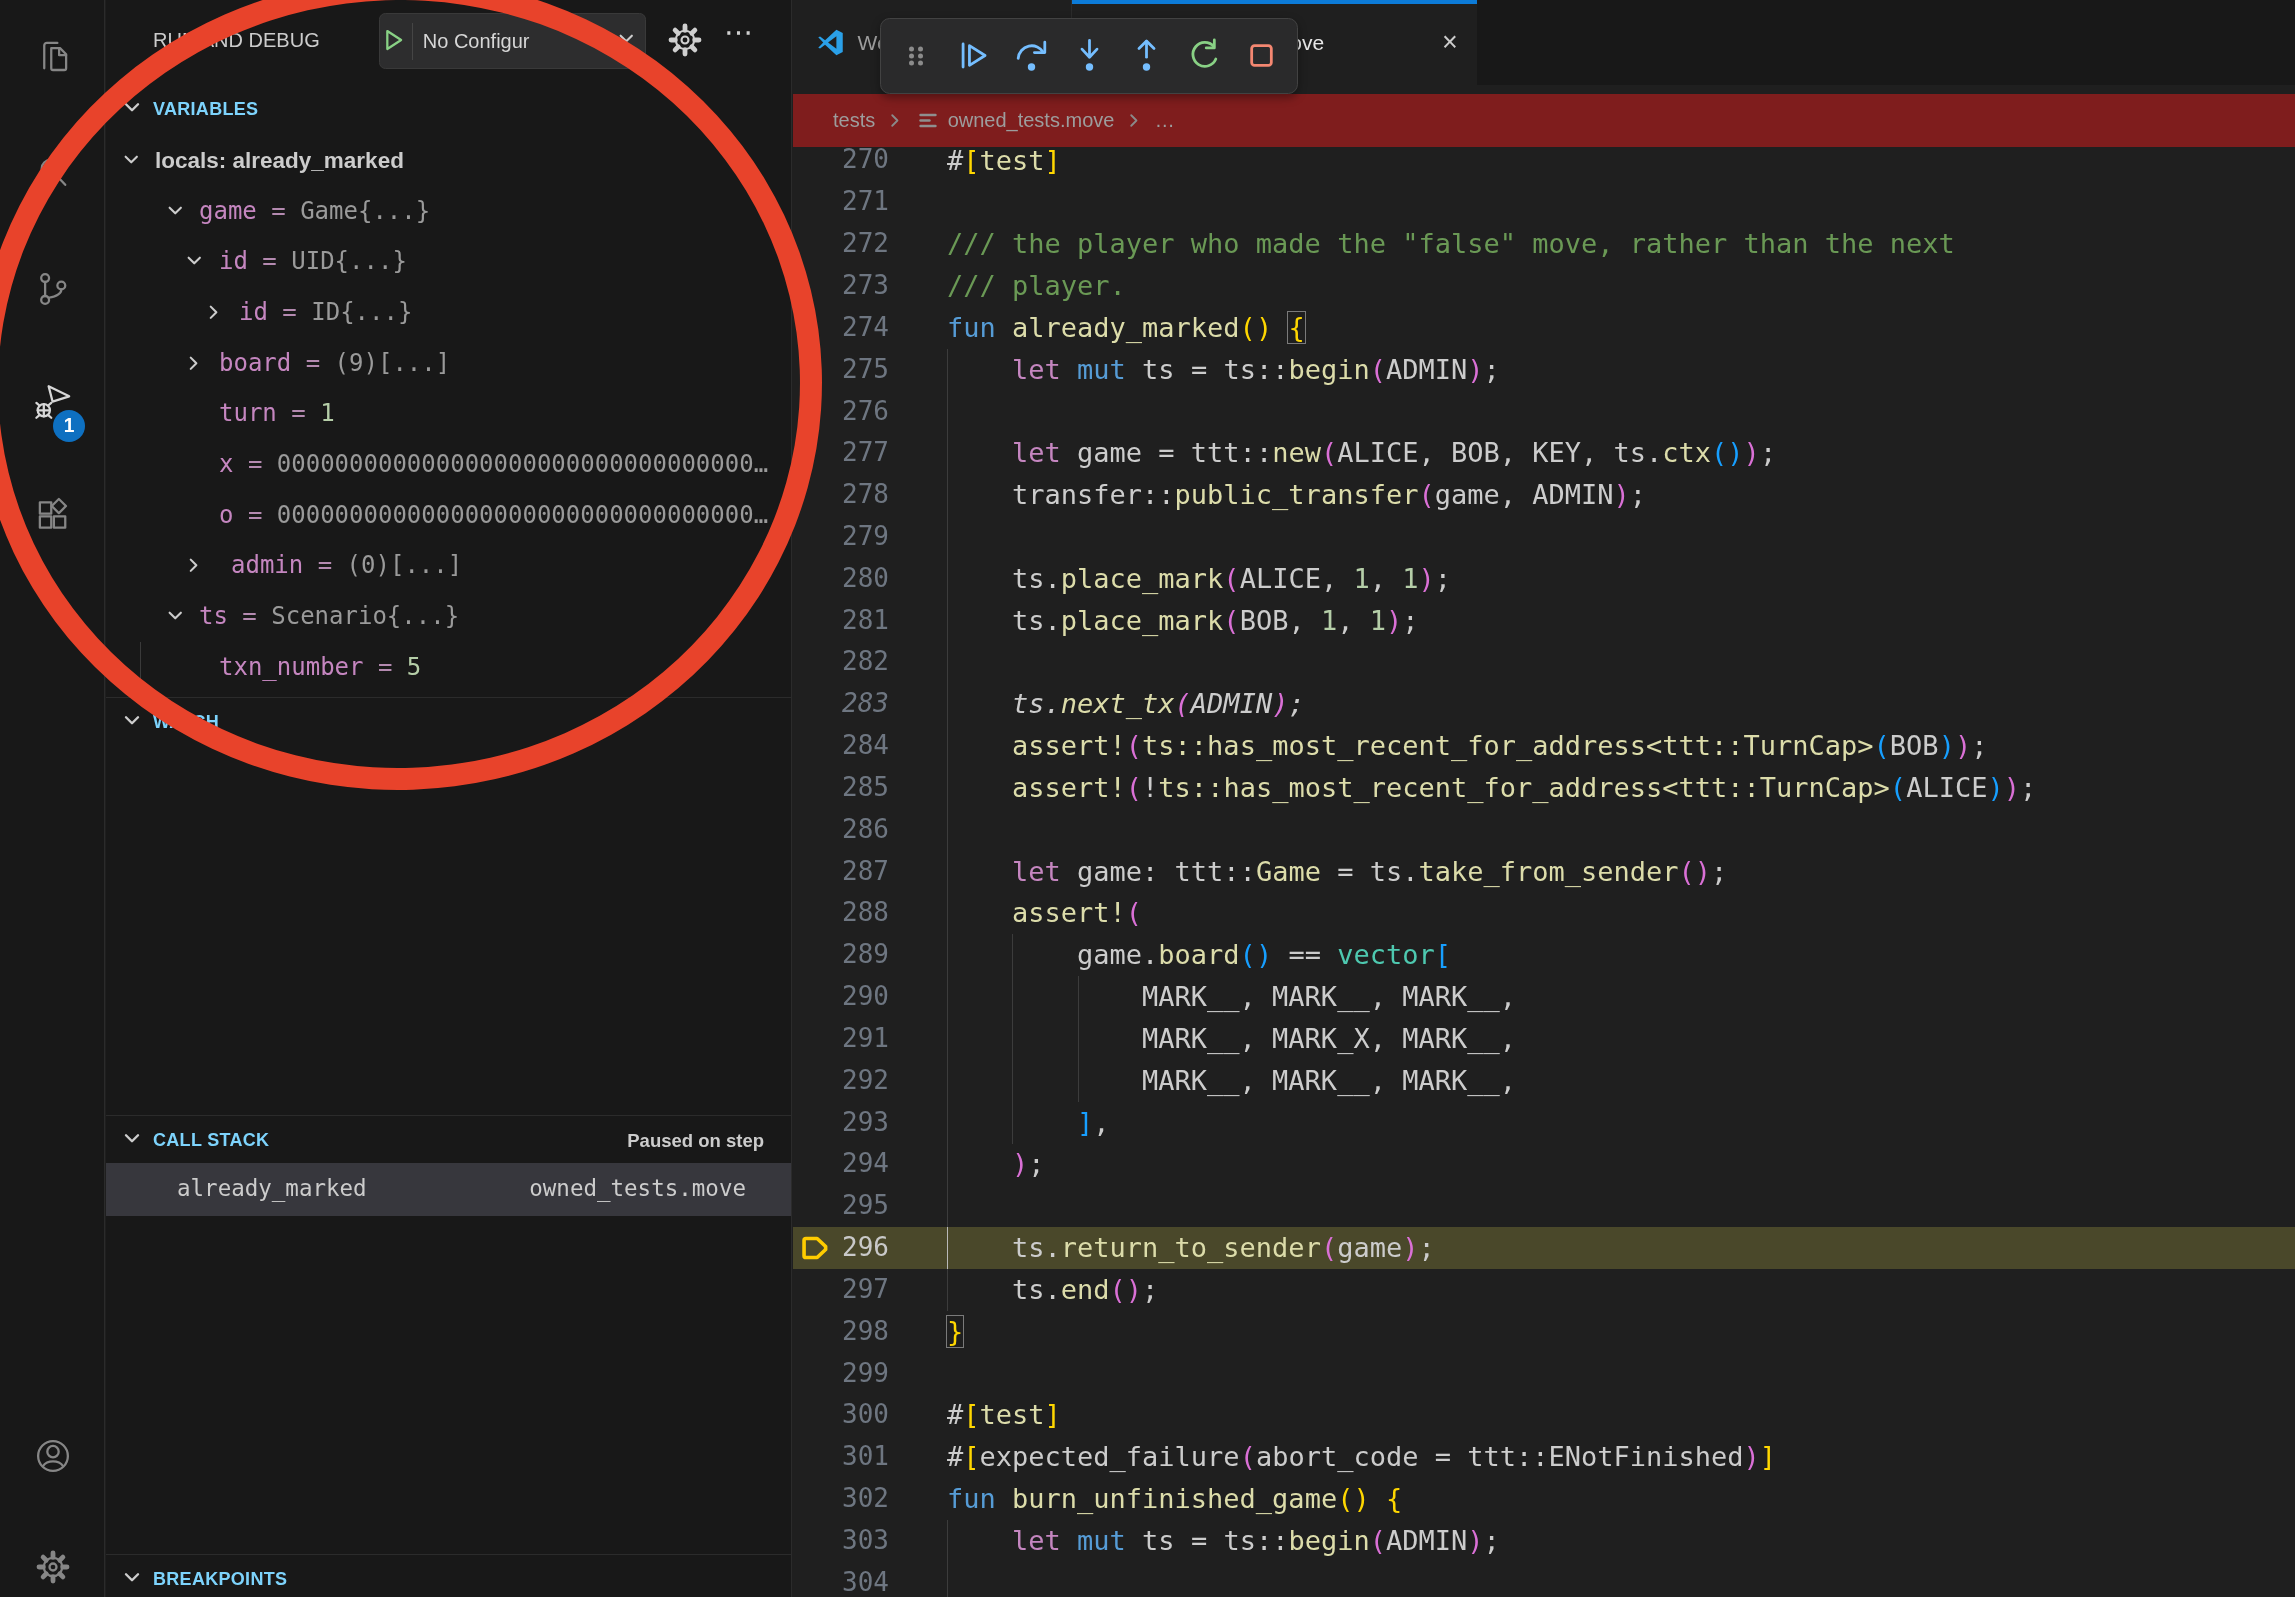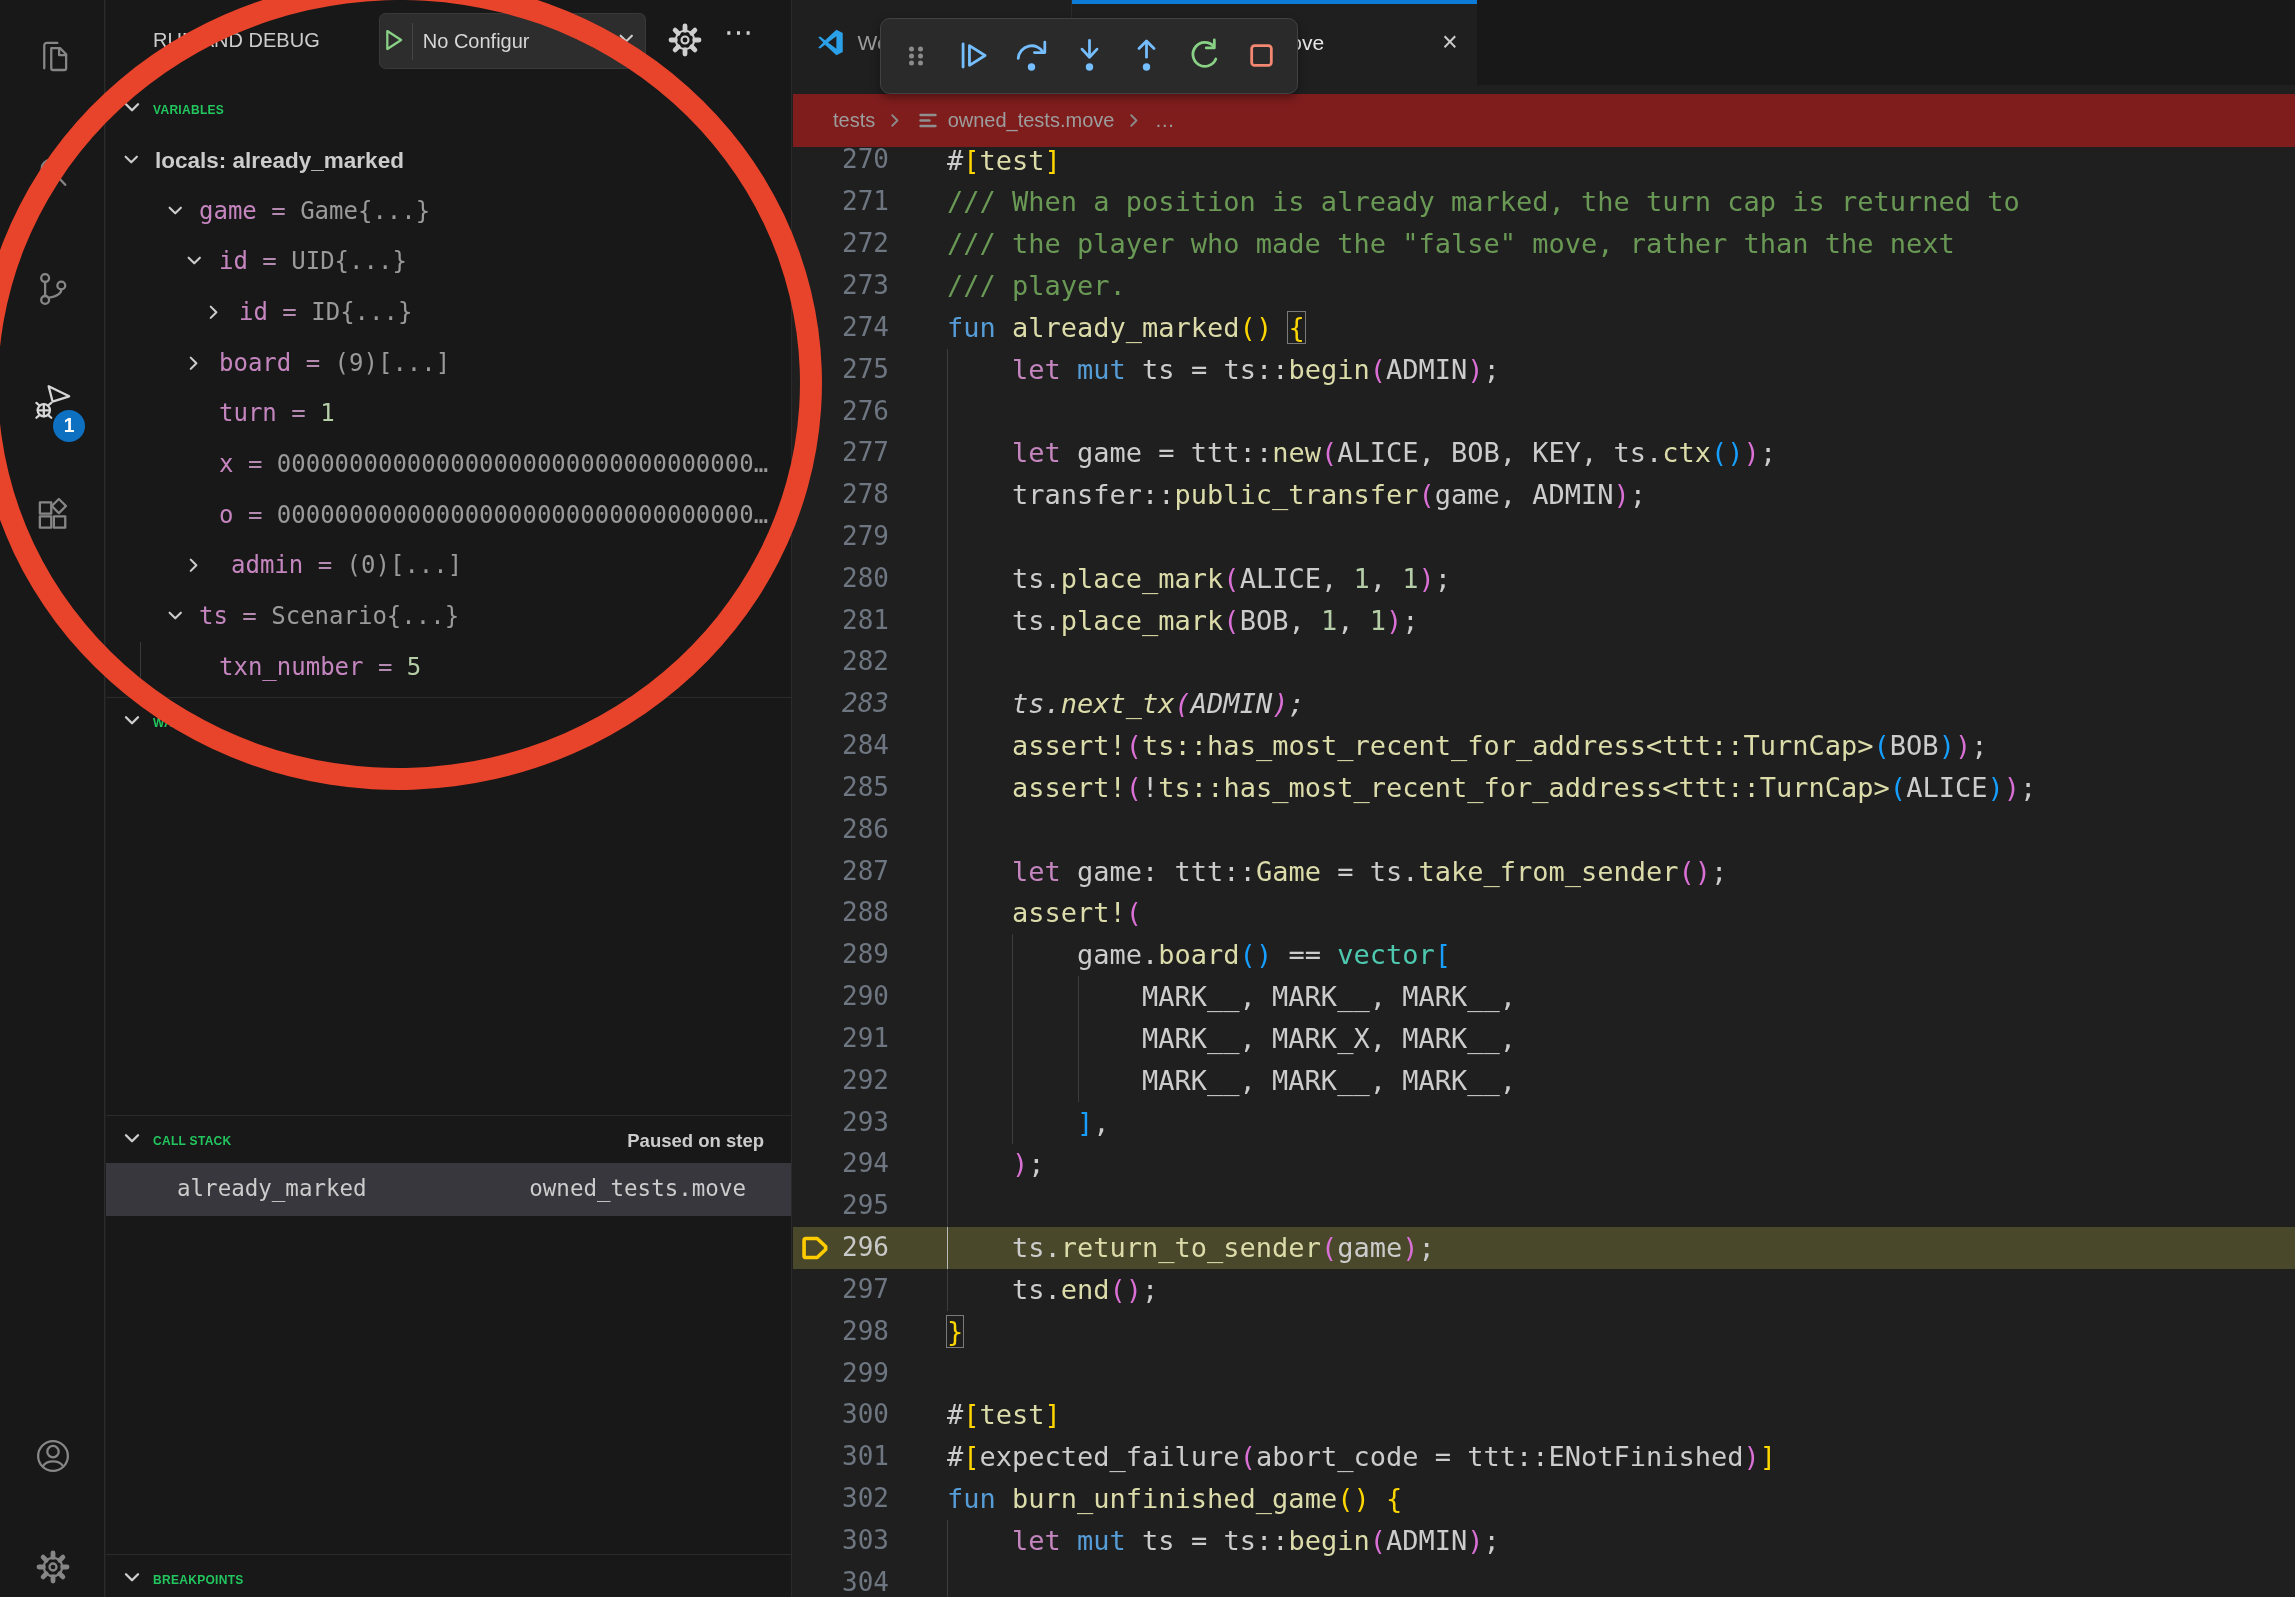--- a/index.html
+++ b/index.html
@@ -32,21 +32,21 @@
     position:absolute; left:273px; top:13px; width:267px; height:56px;
     background:#2d2d2e; border:0.8px solid #393939; border-radius:6.4px;
     display:flex; align-items:center;
   }
   #config-dropdown .sep { width:0.8px; height:37px; background:#454545; margin:0 1.6px 0 6.4px; }
   #config-label { font-size:20px; color:#d6d6d6; margin-left:8px; white-space:nowrap; overflow:hidden; max-width:153px; }
   #config-chevron { margin-left:auto; margin-right:8px; }
   .hdr-icon { position:absolute; top:19.3px; }
   .section-header { position:absolute; left:0; width:100%; height:45px; display:flex; align-items:center; }
   .section-header .chev { position:absolute; left:13.7px; }
-  .section-header .lbl { position:absolute; left:47px; font-size:12px; font-weight:bold; letter-spacing:0.3px; color:#22c55e; white-space:nowrap; }
+  .section-header .lbl { position:absolute; left:47px; font-size:18px; font-weight:bold; letter-spacing:0.3px; color:#7dd3fc; white-space:nowrap; }
   .sec-divider { position:absolute; left:0; width:100%; height:0.8px; background:#2b2b2b; }
   
   .tree-row { position:absolute; left:0; width:100%; height:51px; font-family:"DejaVu Sans Mono", monospace; font-size:24px; white-space:nowrap; overflow:hidden; }
   .tree-row .chev { position:absolute; top:13.7px; }
   .tree-row .txt { position:absolute; top:10.5px; }
   .scope-label { font-family:"Liberation Sans", sans-serif; font-weight:bold; font-size:22.5px; color:#cccccc; }
   .var-name { color:#c586c0; }
   .var-eq { color:#b48ab0; }
   .var-val { color:#9a9a9a; }
   .var-val.num { color:#b5cea8; }
@@ -338,21 +338,20 @@
         </span>
         <span class="bc-item">…</span>
       </div>
     <div id="code">
         <div class="code-row" style="top: 1.6px;">
           <div class="lnum">270</div>
           <div class="ctext"><span style="color: rgb(204, 204, 204);">#</span><span style="color: rgb(255, 215, 0);">[</span><span style="color: rgb(220, 220, 170);">test</span><span style="color: rgb(255, 215, 0);">]</span></div>
         </div>
         <div class="code-row" style="top: 43px;">
           <div class="lnum">271</div>
-          <div class="ctext"><span style="color: rgb(106, 153, 85);">/// When a position is already marked, the turn cap is returned to</span></div>
         </div>
         <div class="code-row" style="top: 85px;">
           <div class="lnum">272</div>
           <div class="ctext"><span style="color: rgb(106, 153, 85);">/// the player who made the "false" move, rather than the next</span></div>
         </div>
         <div class="code-row" style="top: 127px;">
           <div class="lnum">273</div>
           <div class="ctext"><span style="color: rgb(106, 153, 85);">/// player.</span></div>
         </div>
         <div class="code-row" style="top: 169px;">

